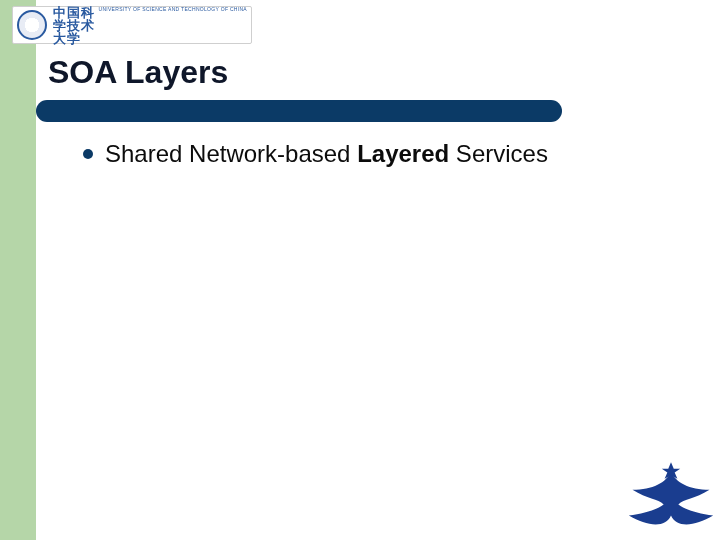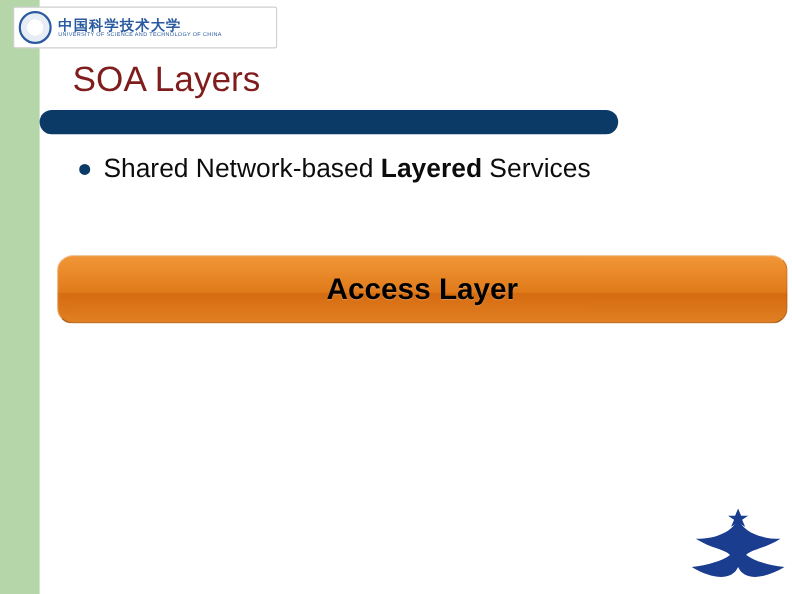--- a/index.html
+++ b/index.html
@@ -38,63 +38,63 @@
   .logo-badge {
     width: 30px; height: 30px;
     border: 2px solid #2a5aa0;
     border-radius: 50%;
     background: radial-gradient(circle at 50% 50%, #ffffff 0 40%, #e8ecf5 40%);
     position: relative;
     flex: 0 0 auto;
   }
   .logo-text {
     display: flex;
-    flex-direction: column;
+    flex-direction: row;
     line-height: 1;
   }
   .logo-text .cn {
     font-size: 13px;
     color: #2a5aa0;
     font-weight: bold;
     letter-spacing: 1px;
     font-family: "SimSun", "Songti SC", serif;
   }
   .logo-text .en {
     font-size: 5px;
     color: #2a5aa0;
     letter-spacing: 0.3px;
     margin-top: 1px;
     white-space: nowrap;
   }
 
   
   .slide-title {
     position: absolute;
-    left: 66px;
+    left: 48px;
     top: 54px;
     font-size: 32px;
-    color: #7f1d1d;
-    font-weight: 400;
+    color: #0f172a;
+    font-weight: 700;
   }
 
   
   .title-bar {
     position: absolute;
     left: 36px;
     top: 100px;
     width: 526px;
     height: 22px;
     background: #0b3a66;
     border-radius: 11px;
   }
 
   
   .bullet-row {
     position: absolute;
-    left: 72px;
+    left: 83px;
     top: 140px;
     display: flex;
     align-items: center;
     gap: 12px;
     font-size: 24px;
     color: #0c0c0c;
   }
   .bullet-dot {
     width: 10px; height: 10px;
     background: #0b3a66;
@@ -165,21 +165,20 @@
 <div class="title-bar"></div>
 
 <div class="bullet-row">
   <span class="bullet-dot"></span>
   <span class="bullet-text">
     <span>Shared Network-based </span><b>Layered</b><span> Services</span>
   </span>
 </div>
 
 <div class="layers">
-  <div class="layer orange">Access Layer</div>
 </div>
 
 <div class="eagle">
   <svg viewBox="0 0 120 80">
     <path fill="#1a3d8f" d="M60 10 C55 22 40 30 18 30 C34 40 46 40 52 46 C44 52 30 56 14 58 C34 70 54 72 60 58 C66 72 86 70 106 58 C90 56 76 52 68 46 C74 40 86 40 102 30 C80 30 65 22 60 10 Z"></path>
     <polygon fill="#1a3d8f" points="60,0 63,7 70,7 64,11 67,18 60,14 53,18 56,11 50,7 57,7"></polygon>
   </svg>
 </div>
 
 </body></html>

